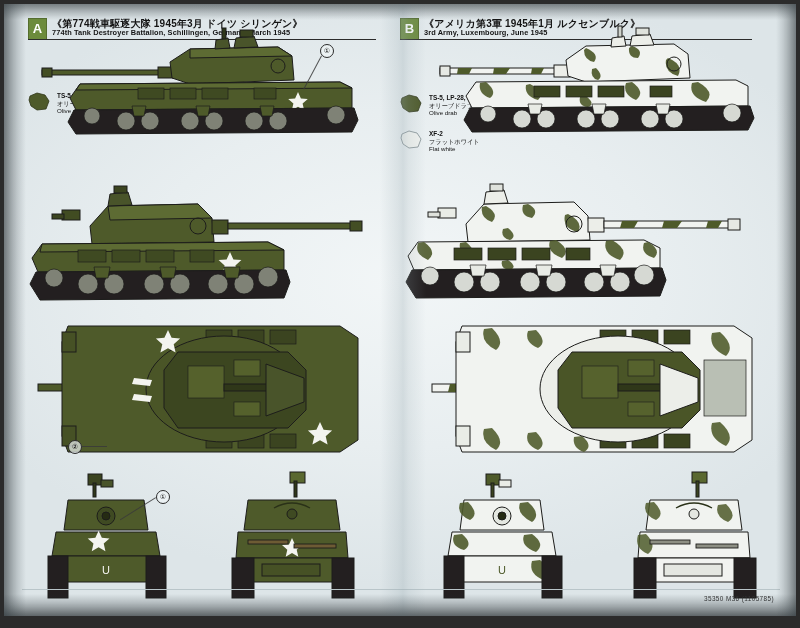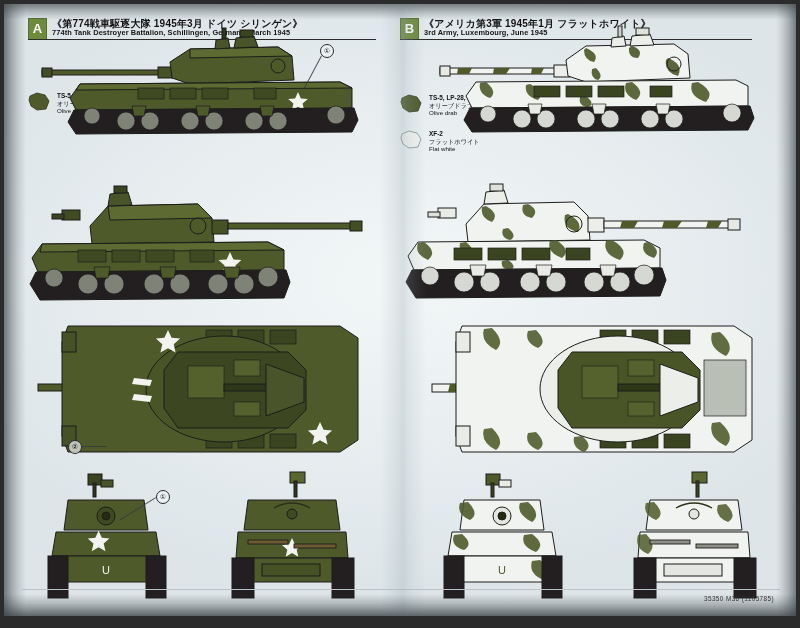--- a/index.html
+++ b/index.html
@@ -270,21 +270,21 @@
           <path d="M4 88 L116 88 L116 112 L4 112 Z" fill="#4e5a2a"></path>
           <rect x="30" y="94" width="58" height="12" fill="#465125"></rect>
           <rect x="0" y="88" width="22" height="40" fill="#231f20"></rect>
           <rect x="100" y="88" width="22" height="40" fill="#231f20"></rect>
         </g>
       </svg>
     </div>
 
     <div class="hdr" style="left:396px;top:14px;width:352px;">
       <div class="letterbox">B</div>
-      <div class="t-jp">《アメリカ第3軍 1945年1月 フラットホワイト》</div>
+      <div class="t-jp">《アメリカ第3軍 1945年1月 ルクセンブルク》</div>
       <div class="t-en">3rd Army, Luxembourg, June 1945</div>
       <div class="rule" style="width:352px;"></div>
     </div>
 
     <div class="sw" style="left:396px;top:90px;">
       <svg class="blob" width="22" height="19" viewBox="0 0 22 19">
         <path d="M2 4 L9 1 L17 3 L21 9 L18 17 L9 18 L3 14 L1 8 Z" fill="#4e5a2a" stroke="#2e3518" stroke-width=".8"></path>
       </svg>
       <div class="l1">TS-5, LP-28, XF-62</div>
       <div class="l2">オリーブドラブ</div>

